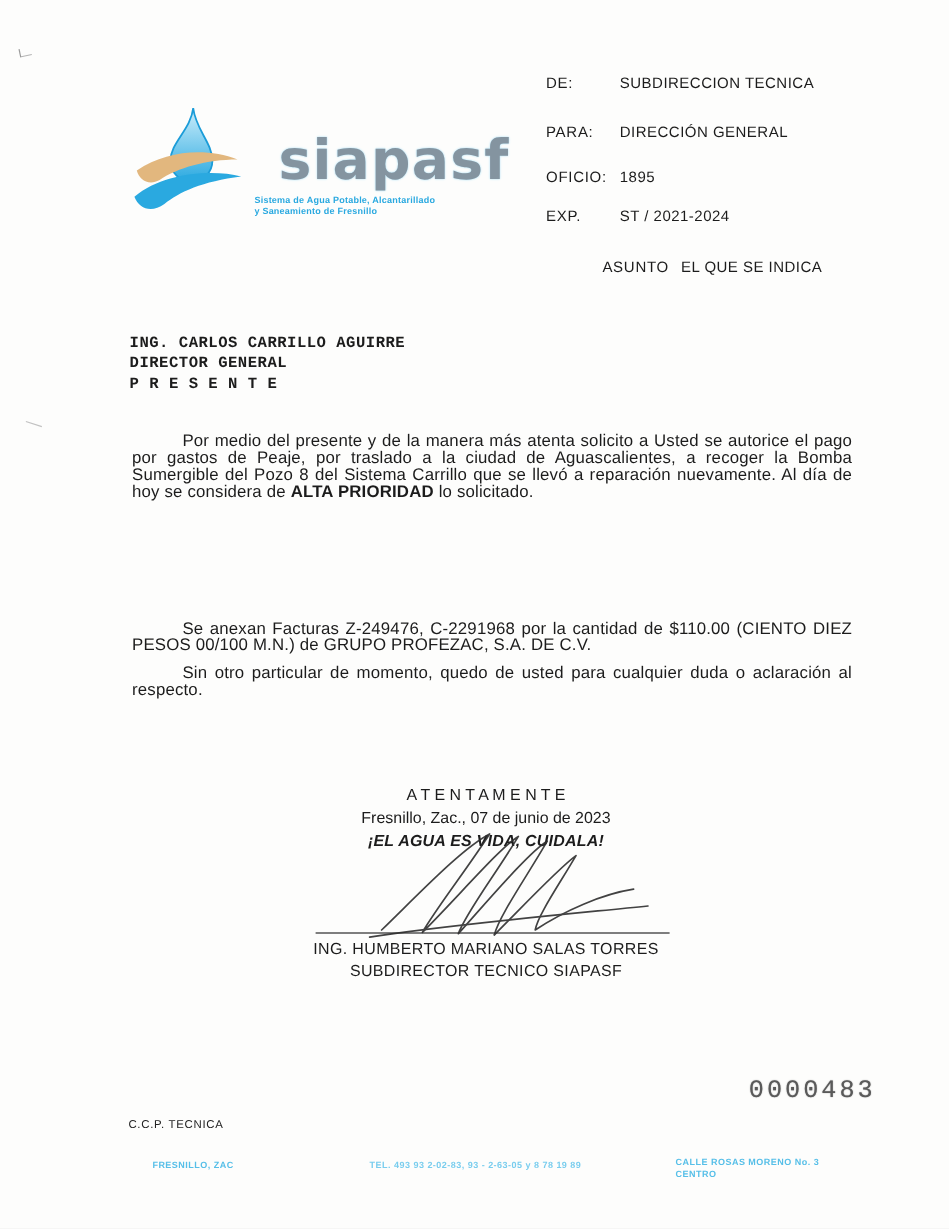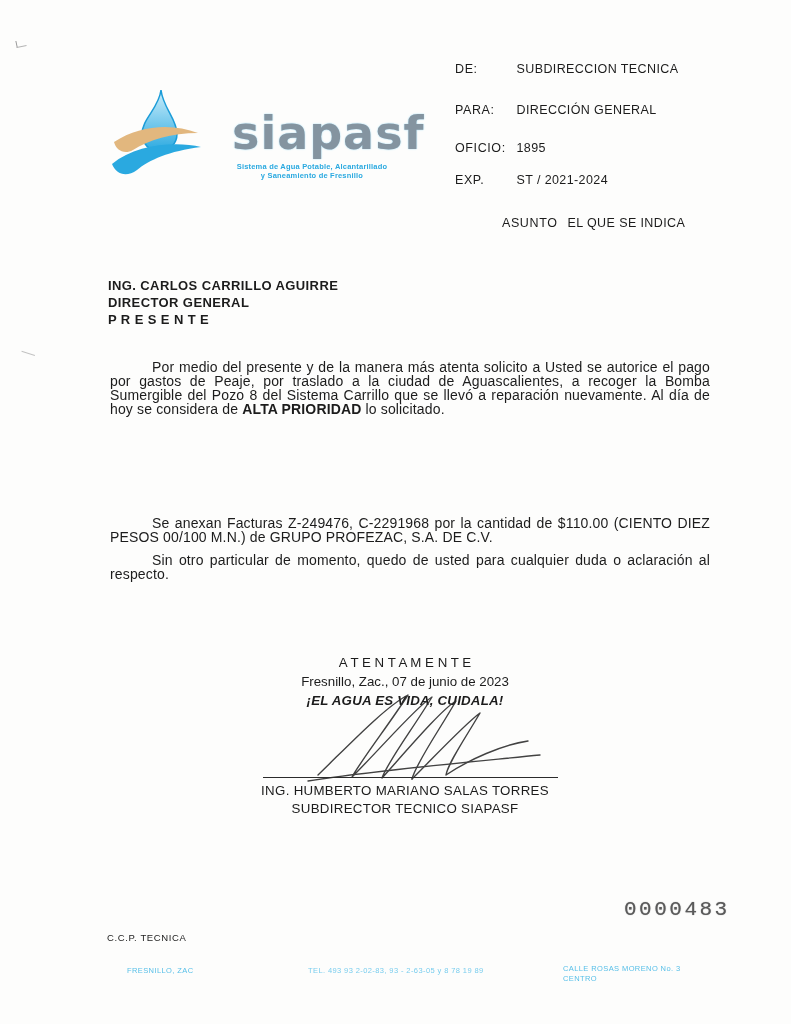--- a/index.html
+++ b/index.html
@@ -18,31 +18,31 @@
   .logo-text{
     position:absolute;left:92px;top:18px;
     font-family:"DejaVu Sans", sans-serif;
     font-size:46px;font-weight:bold;letter-spacing:1px;
     color:#8494a0;
     text-shadow:0 0 2px #b9e4f6, 0 0 1px #b9e4f6;
     margin-left:32px;
   }
   .tagline{
     position:absolute;left:104px;top:74px;width:200px;
-    text-align:center;color:#2aa9e0;font-size:7.5px;font-weight:bold;
+    color:#2aa9e0;font-size:7.5px;font-weight:bold;
     line-height:9px;letter-spacing:.2px;
   }
   
   .hdr-row{position:absolute;left:455px;font-size:12.5px;white-space:nowrap;}
   .hdr-label{display:inline-block;width:58px;font-weight:normal;letter-spacing:.6px;}
   .hdr-value{letter-spacing:.4px;}
   .asunto-row{position:absolute;left:502px;font-size:12.5px;white-space:nowrap;}
   .asunto-row .hdr-label{width:62px;}
   
-  .recipient{position:absolute;left:108px;top:277px;font-size:13px;font-weight:bold;line-height:17px;letter-spacing:.4px;}
+  .recipient{position:absolute;left:108px;top:277px;font-size:13px;font-weight:bold;line-height:17px;letter-spacing:.4px;font-family:Liberation Mono, monospace;}
   
   .par{
     position:absolute;left:110px;width:600px;
     font-size:14px;line-height:14px;text-align:justify;
     text-indent:42px;letter-spacing:.15px;
     margin:0;
   }
   .p1{top:360px;}
   .p2{top:488px;margin-top:28px;}
   .p3{top:553px;}
@@ -54,21 +54,21 @@
   .sig-name{position:absolute;left:0;top:128px;width:330px;letter-spacing:.3px;}
   .sig-title{position:absolute;left:0;top:146px;width:330px;letter-spacing:.3px;}
   
   .stamp{
     position:absolute;left:624px;top:898px;
     font-family:Liberation Mono, monospace;
     font-size:21px;color:#5a5a5a;letter-spacing:2.5px;
     text-shadow:0 0 1px #8a8a8a;
   }
   .ccp{position:absolute;left:107px;top:932px;font-size:9.5px;letter-spacing:.6px;color:#222;}
-  .foot{position:absolute;font-size:7.5px;font-weight:normal;color:#57bfe8;letter-spacing:.4px;line-height:10px;padding-left:20px;}
+  .foot{position:absolute;font-size:7.5px;font-weight:bold;color:#57bfe8;letter-spacing:.4px;line-height:10px;padding-left:20px;}
   .foot-left{left:107px;top:966px;}
   .foot-center{left:288px;top:966px;color:#79cdee;}
   .foot-right{left:543px;top:964px;}
   
   .artifact{position:absolute;background:none;color:#9a9a9a;}
   .a1{left:16px;top:40px;width:9px;height:6px;border-left:1.5px solid #9a9a9a;border-bottom:1.5px solid #b5b5b5;transform:rotate(-12deg);}
   .a2{left:22px;top:348px;width:14px;height:5px;border-bottom:1.5px solid #c2c2c2;transform:rotate(18deg);}
 </style>
 </head>
 <body>

